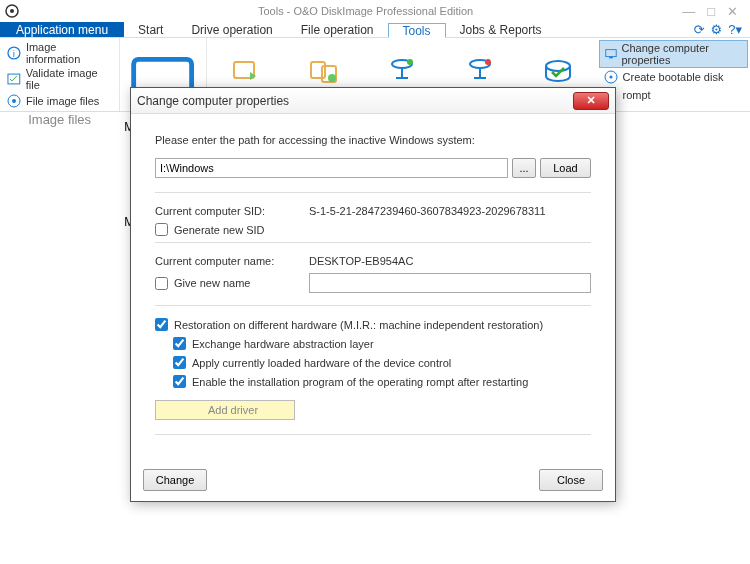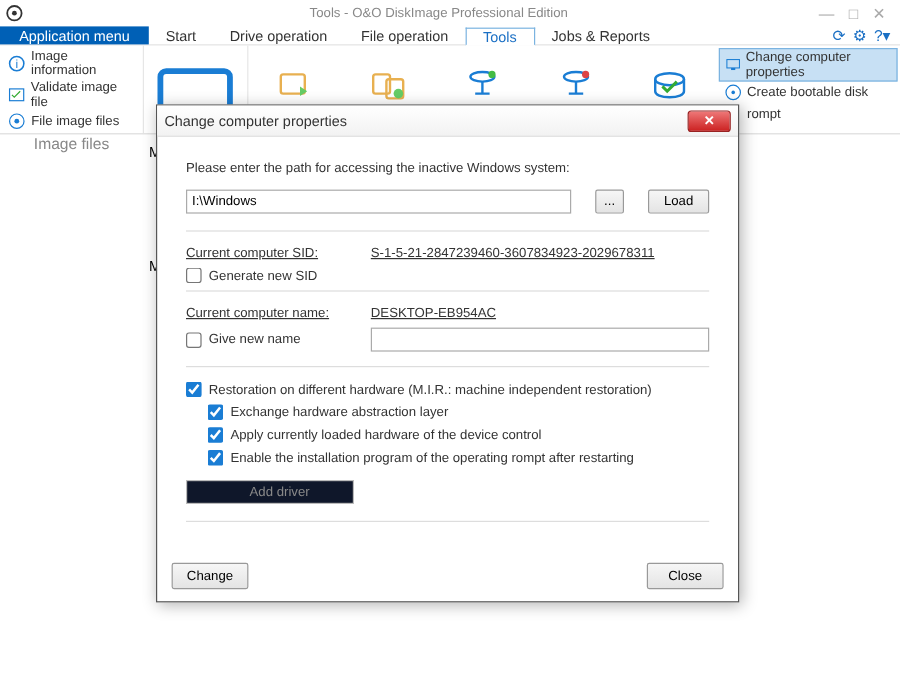--- a/index.html
+++ b/index.html
@@ -34,34 +34,34 @@
   .ribbon-right .rlink { display: flex; align-items: center; gap: 4px; padding: 1px 4px; font-size: 11px; color: #333; cursor: pointer; }
   .ribbon-right .rlink.active { background: #c7e0f4; border: 1px solid #7bb3e0; }
   .ribbon-right .rlink .rico { width: 16px; height: 16px; display: flex; align-items: center; justify-content: center; color: #1a7dd4; }
 
   
   .dialog { position: absolute; left: 130px; top: 87px; width: 486px; background: #fff; border: 1px solid #555; box-shadow: 2px 2px 12px rgba(0,0,0,0.3); }
   .dialog-title { height: 26px; background: linear-gradient(#fff,#f2f2f2); border-bottom: 1px solid #ddd; display: flex; align-items: center; padding: 0 6px; font-size: 12px; color: #333; }
   .dialog-title .close-btn { margin-left: auto; width: 36px; height: 18px; background: linear-gradient(#e77,#c22); border: 1px solid #922; border-radius: 3px; color: #fff; display: flex; align-items: center; justify-content: center; font-size: 11px; font-weight: bold; cursor: pointer; }
   .dialog-body { padding: 20px 24px 12px; color: #333; }
   .dialog-body .prompt { font-size: 11px; margin-bottom: 12px; }
-  .path-row { display: flex; gap: 20px; margin-bottom: 14px; }
+  .path-row { display: flex; gap: 4px; margin-bottom: 14px; }
   .path-row input[type=text] { flex: 1; height: 20px; border: 1px solid #aaa; padding: 0 4px; font-size: 11px; }
   .path-row .browse { width: 24px; height: 20px; border: 1px solid #999; background: linear-gradient(#f6f6f6,#e4e4e4); border-radius: 2px; font-size: 11px; cursor: pointer; }
   .path-row .load { width: 51px; height: 20px; border: 1px solid #999; background: linear-gradient(#f6f6f6,#e4e4e4); border-radius: 2px; font-size: 11px; cursor: pointer; }
   .hr { height: 1px; background: #ddd; margin: 6px 0 12px; }
-  .kv { display: flex; font-size: 11px; margin-bottom: 6px; text-decoration: underline; }
+  .kv { display: flex; font-size: 11px; margin-bottom: 6px; }
   .kv .k { width: 154px; }
   .cb-row { display: flex; align-items: center; gap: 6px; font-size: 11px; margin-bottom: 6px; }
   .cb-row input[type=checkbox] { width: 13px; height: 13px; accent-color: #1a7dd4; }
   .name-row { display: flex; align-items: center; gap: 6px; font-size: 11px; margin-bottom: 12px; }
   .name-row .k { width: 148px; display: flex; align-items: center; gap: 6px; }
   .name-row input[type=text] { flex: 1; height: 20px; border: 1px solid #aaa; padding: 0 4px; font-size: 11px; }
   .sub-cb { margin-left: 18px; }
-  .add-driver { width: 140px; height: 20px; border: 1px solid #bbb; background: #0f172a; color: #888; font-size: 11px; margin-top: 6px; cursor: default; padding-left: 16px; }
+  .add-driver { width: 140px; height: 20px; border: 1px solid #bbb; background: #fef9c3; color: #888; font-size: 11px; margin-top: 6px; cursor: default; padding-left: 16px; }
   .dialog-footer { padding: 10px 12px; display: flex; justify-content: space-between; gap: 8px; }
   .dialog-footer button { width: 64px; height: 22px; border: 1px solid #999; background: linear-gradient(#f6f6f6,#e4e4e4); border-radius: 2px; font-size: 11px; cursor: pointer; }
 
   svg.sico { width: 100%; height: 100%; }
 </style>
 </head>
 <body>
 
 <div class="title-bar">
   <span class="app-icon">

